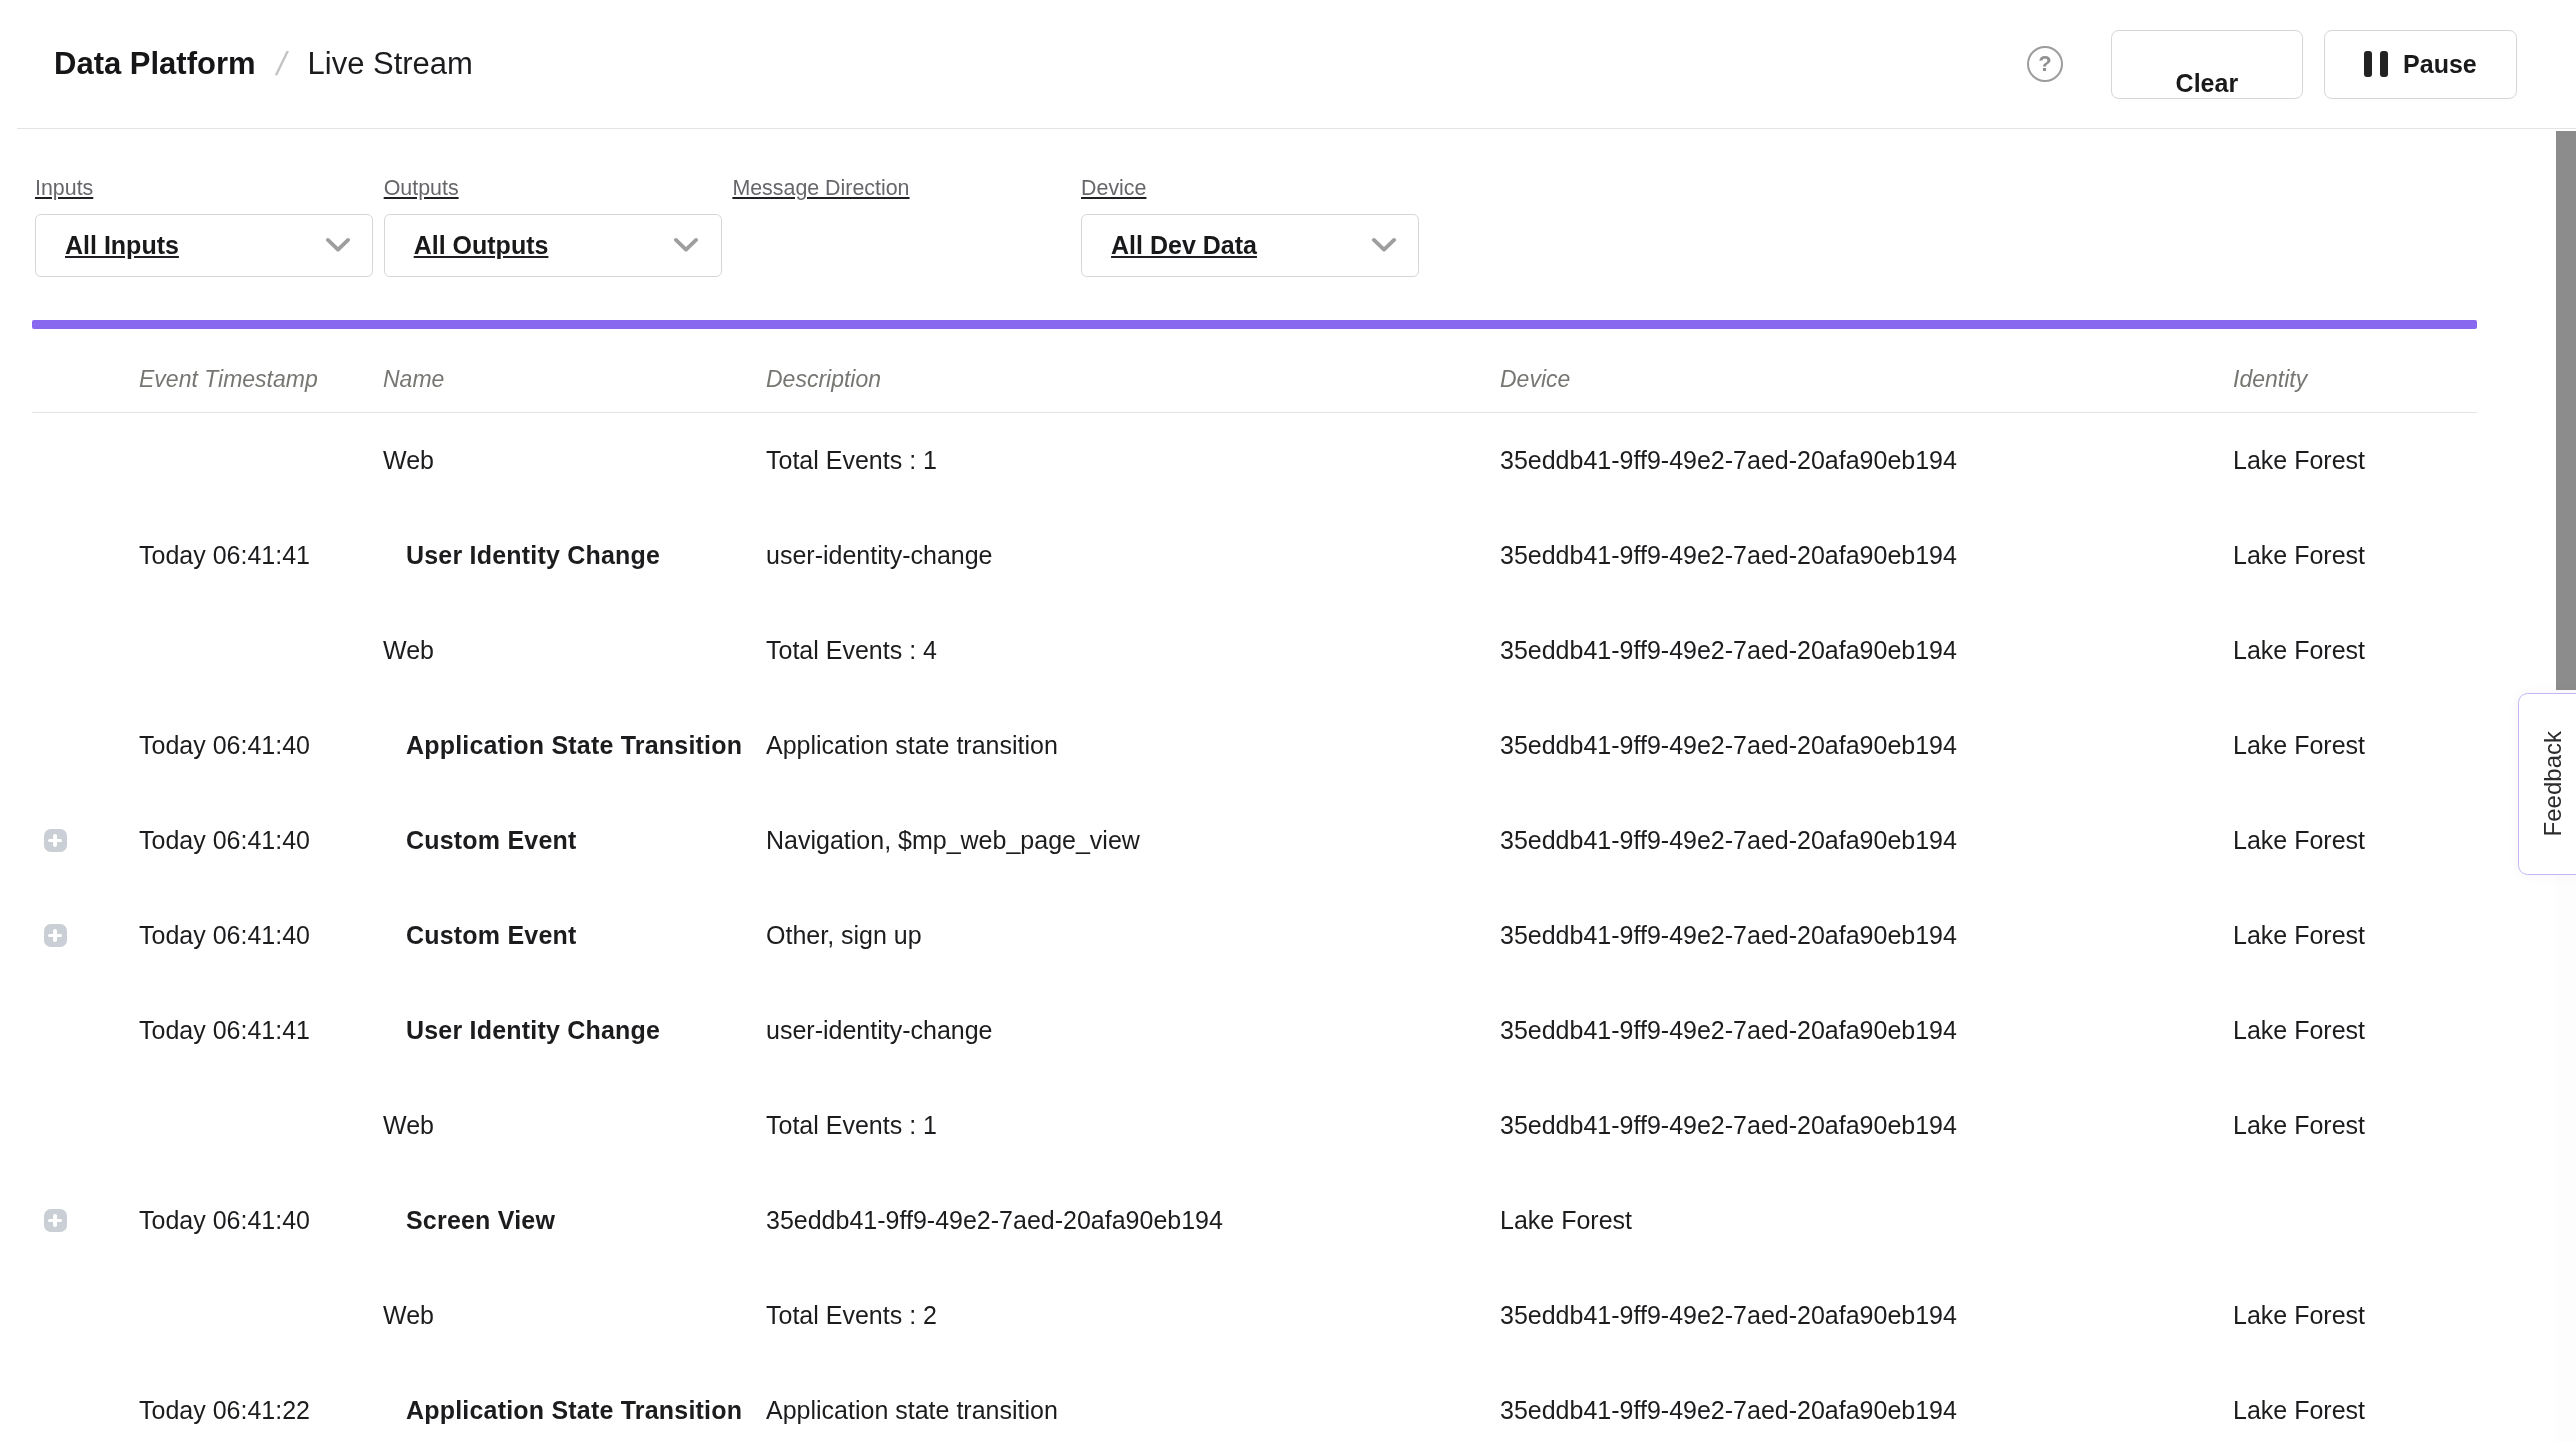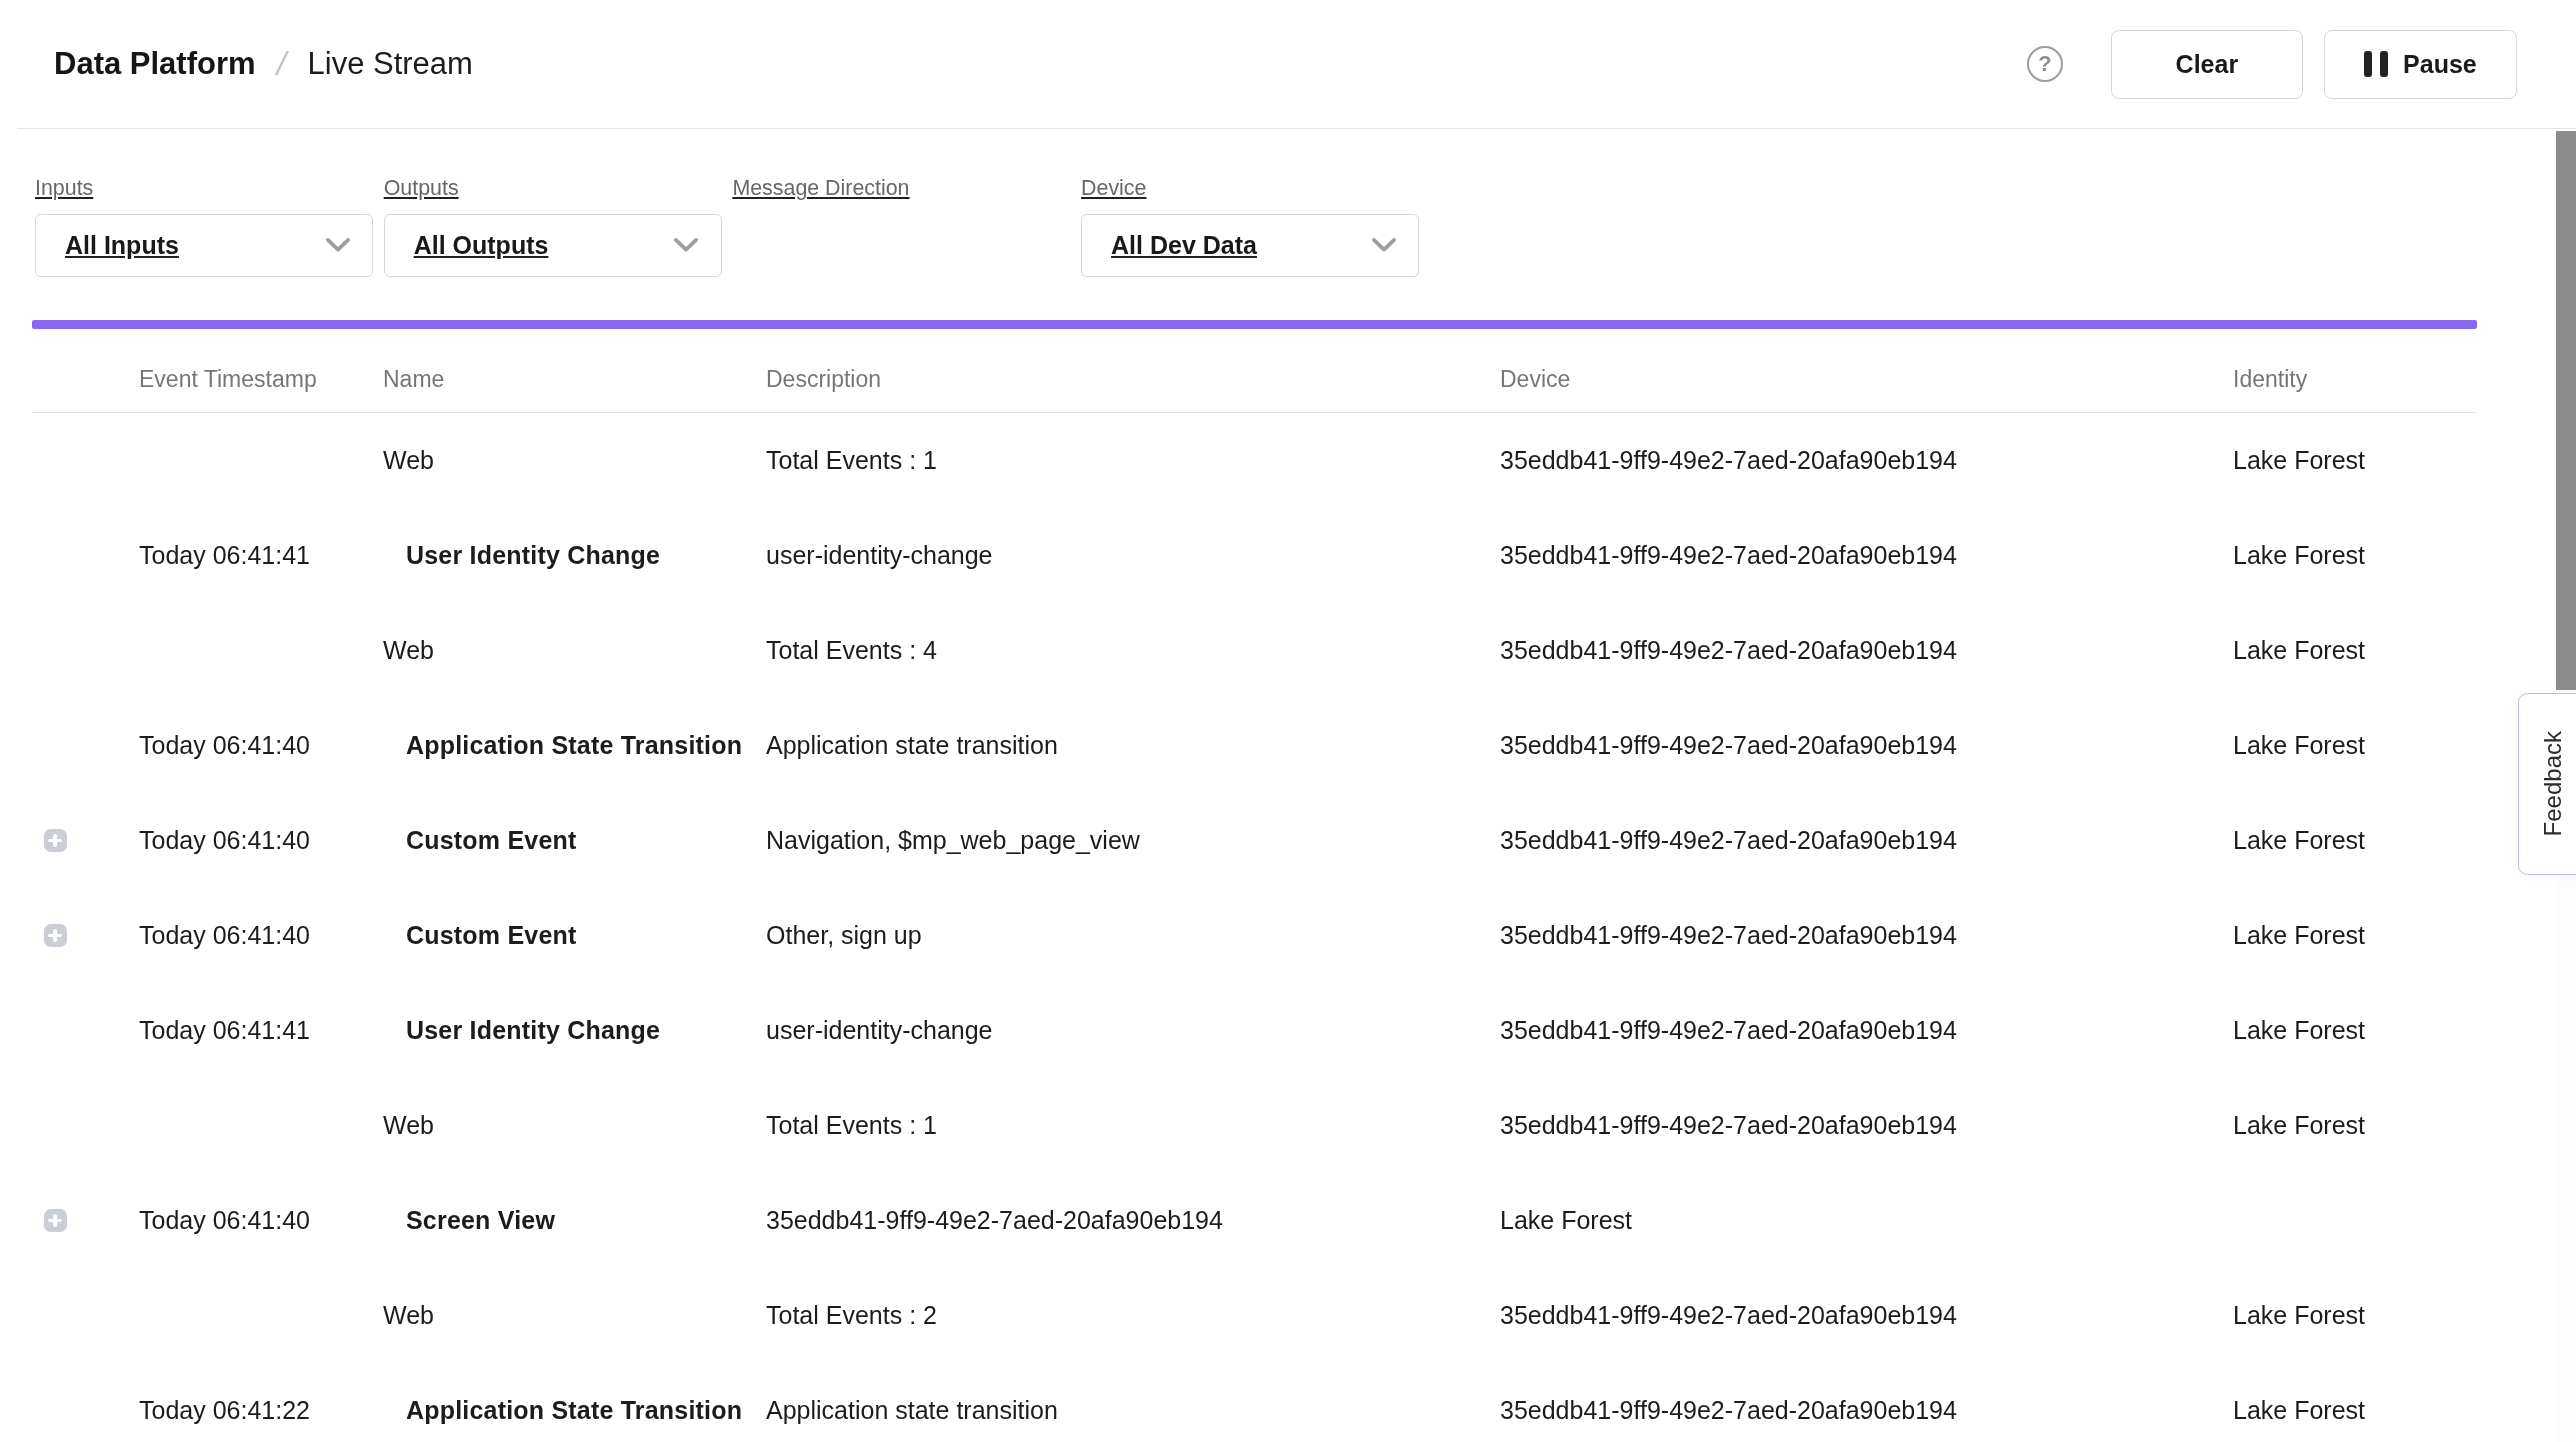--- a/index.html
+++ b/index.html
@@ -14,21 +14,21 @@
   .crumb-section { font-weight:700; color:#161618; }
   .crumb-sep { color:#c3c3c3; font-weight:300; font-size:33px; transform:skewX(-12deg); }
   .crumb-page { font-weight:500; color:#1c1c1f; }
   .topbar-right { margin-left:auto; display:flex; align-items:center; gap:25px; }
   .help-circle { width:36px; height:36px; border:2.4px solid #9c9c9c; border-radius:50%;
                  display:flex; align-items:center; justify-content:center;
                  color:#8f8f8f; font-size:22px; font-weight:600; cursor:pointer; }
   .btn { height:69px; background:#fff; border:1.9px solid #d6d6d6; border-radius:7.8px;
          display:flex; align-items:center; justify-content:center; gap:15.5px;
          font-size:25px; font-weight:700; color:#1a1a1c; cursor:pointer; }
-  .btn-clear { width:192px; margin-left:23px; }
+  .btn-clear { width:192px; margin-left:23px;align-items:flex-end; }
   .btn-pause { width:193px; margin-left:-3.9px; }
   .pause-glyph { display:flex; gap:7.8px; }
   .pause-glyph span { width:7.8px; height:26px; background:#222; border-radius:2.9px; }
 
   
   .filters { position:absolute; top:176px; left:35px; display:flex; gap:10.7px; }
   .filter-group { width:338px;text-decoration:underline; }
   .filter-label { font-size:21.4px; color:#66666b; margin-bottom:12.6px; }
   .dropdown { width:338px; height:63px; border:1.9px solid #d6d6d6; border-radius:5.8px;
               background:#fff; display:flex; align-items:center; padding:0 21.4px 0 29px;
@@ -38,21 +38,21 @@
 
   
   .loading-bar { position:absolute; top:320px; left:32px; width:2445px; height:8.7px;
                  background:#8768ef; border-radius:1.9px; }
 
   
   .table { position:absolute; top:329px; left:32px; width:2445px; }
   .grid-row { display:grid; grid-template-columns:107px 244px 383px 734px 733px 1fr; }
   .thead { height:84px; align-items:end; padding-bottom:19.4px;
            border-bottom:1.9px solid #e3e3e0; }
-  .th { font-size:23px; color:#767672; }
+  .th { font-size:23px; color:#767672;font-style:italic; }
   .trow { height:95px; align-items:center; }
   .cell { font-size:25px; color:#1c1c1f; white-space:nowrap; overflow:hidden; }
   .c-name.bold { font-weight:700; letter-spacing:0.2px;margin-left:23px; }
   .c-icon { display:flex; }
   .plus { width:23px; height:23px; margin-left:11.6px; background:#c9cfd4; border-radius:6.8px;
           position:relative; cursor:pointer; flex:none; }
   .plus::before, .plus::after { content:""; position:absolute; background:#fff; border-radius:1.9px; }
   .plus::before { left:50%; top:4.9px; bottom:4.9px; width:3.9px; transform:translateX(-50%); }
   .plus::after  { top:50%; left:4.9px; right:4.9px; height:3.9px; transform:translateY(-50%); }
   .plus.hidden { visibility:hidden; }

